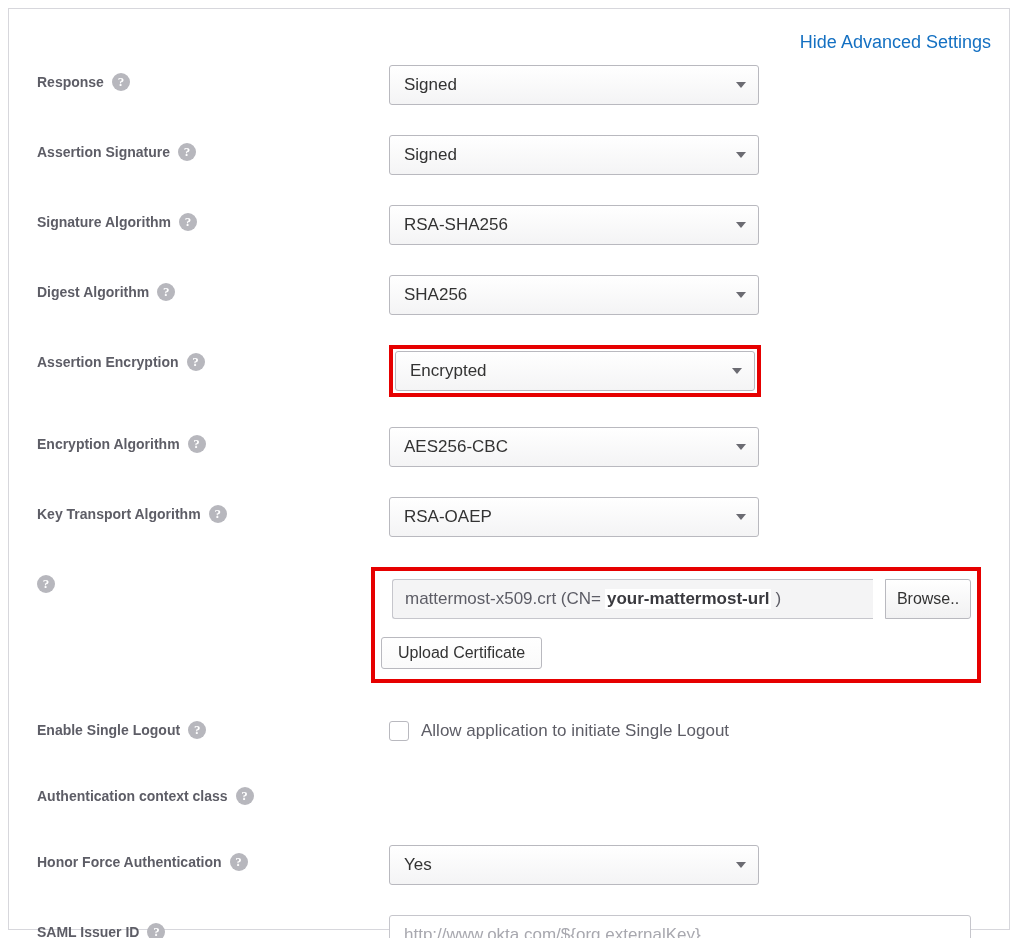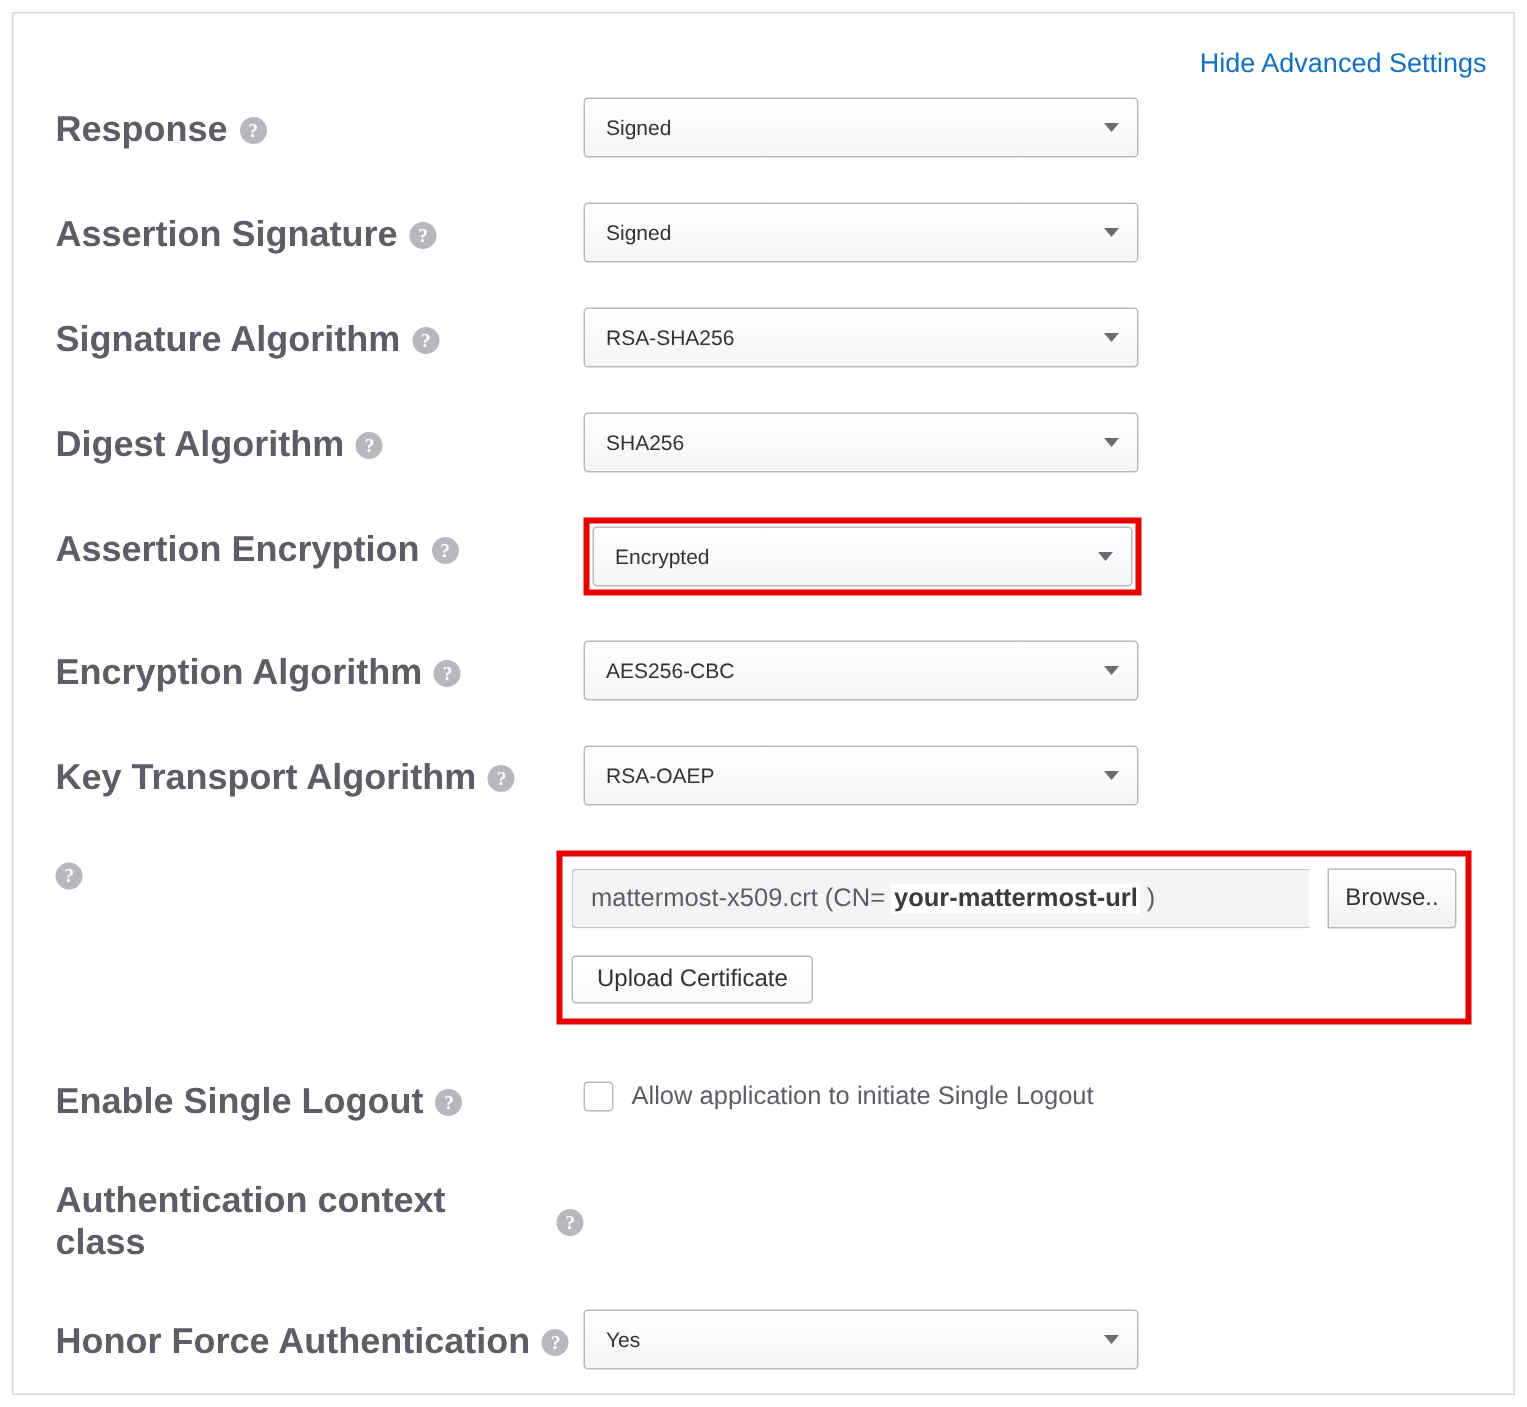--- a/index.html
+++ b/index.html
@@ -34,21 +34,21 @@
     }
     .label-col {
       width: 352px;
       display: flex;
       align-items: center;
       gap: 8px;
       padding-top: 8px;
     }
     .label-text {
       color: #5d5d66;
-      font-size: 24px;
+      font-size: 14px;
       font-weight: 600;
     }
     .help-icon {
       width: 18px; height: 18px;
       border-radius: 50%;
       background: #b7b7bd;
       display: inline-flex;
       align-items: center;
       justify-content: center;
       color: #fff;
@@ -65,21 +65,21 @@
       height: 40px;
       border: 1px solid #b9b9bf;
       border-radius: 3px;
       background: linear-gradient(#ffffff, #f4f4f5);
       display: flex;
       align-items: center;
       padding: 0 34px 0 14px;
       position: relative;
       cursor: pointer;
       color: #333;
-      font-size: 14px;
+      font-size: 17px;
     }
     .select .caret {
       position: absolute;
       right: 12px;
       top: 50%;
       width: 0; height: 0;
       border-left: 5px solid transparent;
       border-right: 5px solid transparent;
       border-top: 6px solid #6b6b72;
       transform: translateY(-50%);
@@ -91,20 +91,21 @@
     }
     .highlight-box-wide {
       border: 4px solid #e60000;
       padding: 8px 6px 10px 6px;
       width: 610px;
     }
     .file-row {
       display: flex;
       gap: 12px;
       margin-bottom: 18px;
+      margin-left: 11px;
     }
     .file-display {
       flex: 1;
       height: 40px;
       border: 1px solid #c6c6cc;
       border-right: none;
       border-radius: 3px 0 0 3px;
       background: #f4f4f5;
       display: flex;
       align-items: center;

